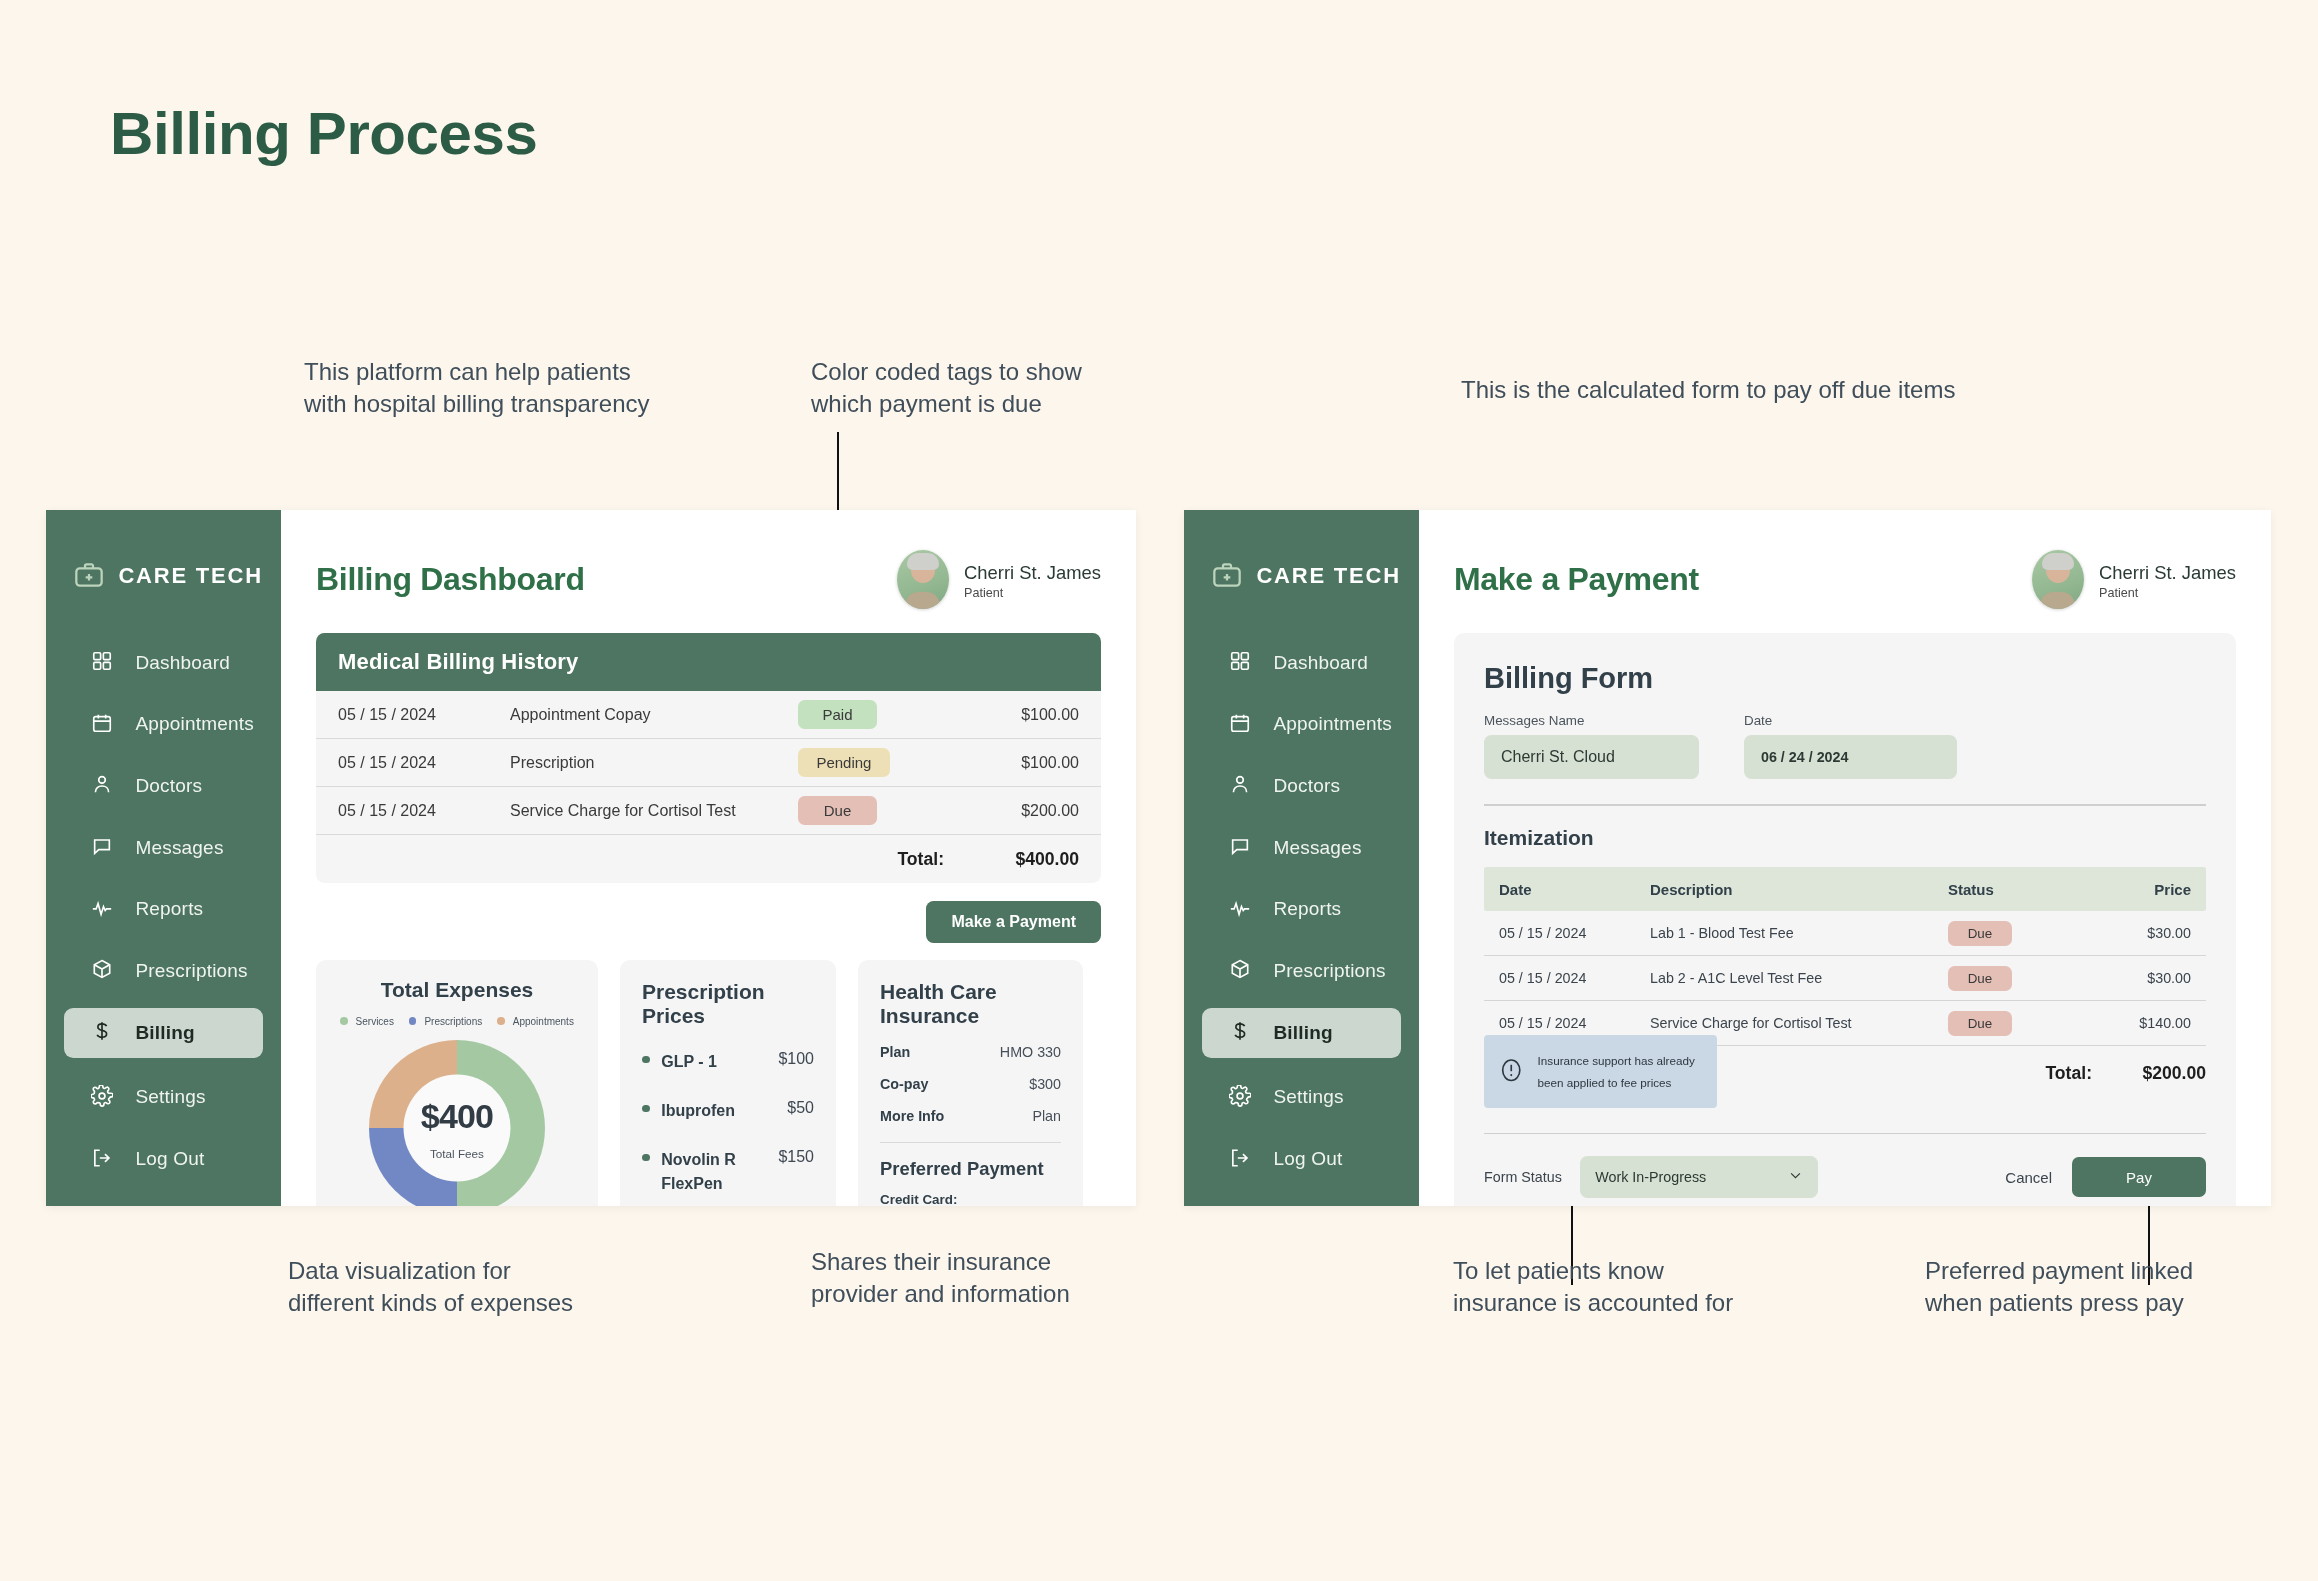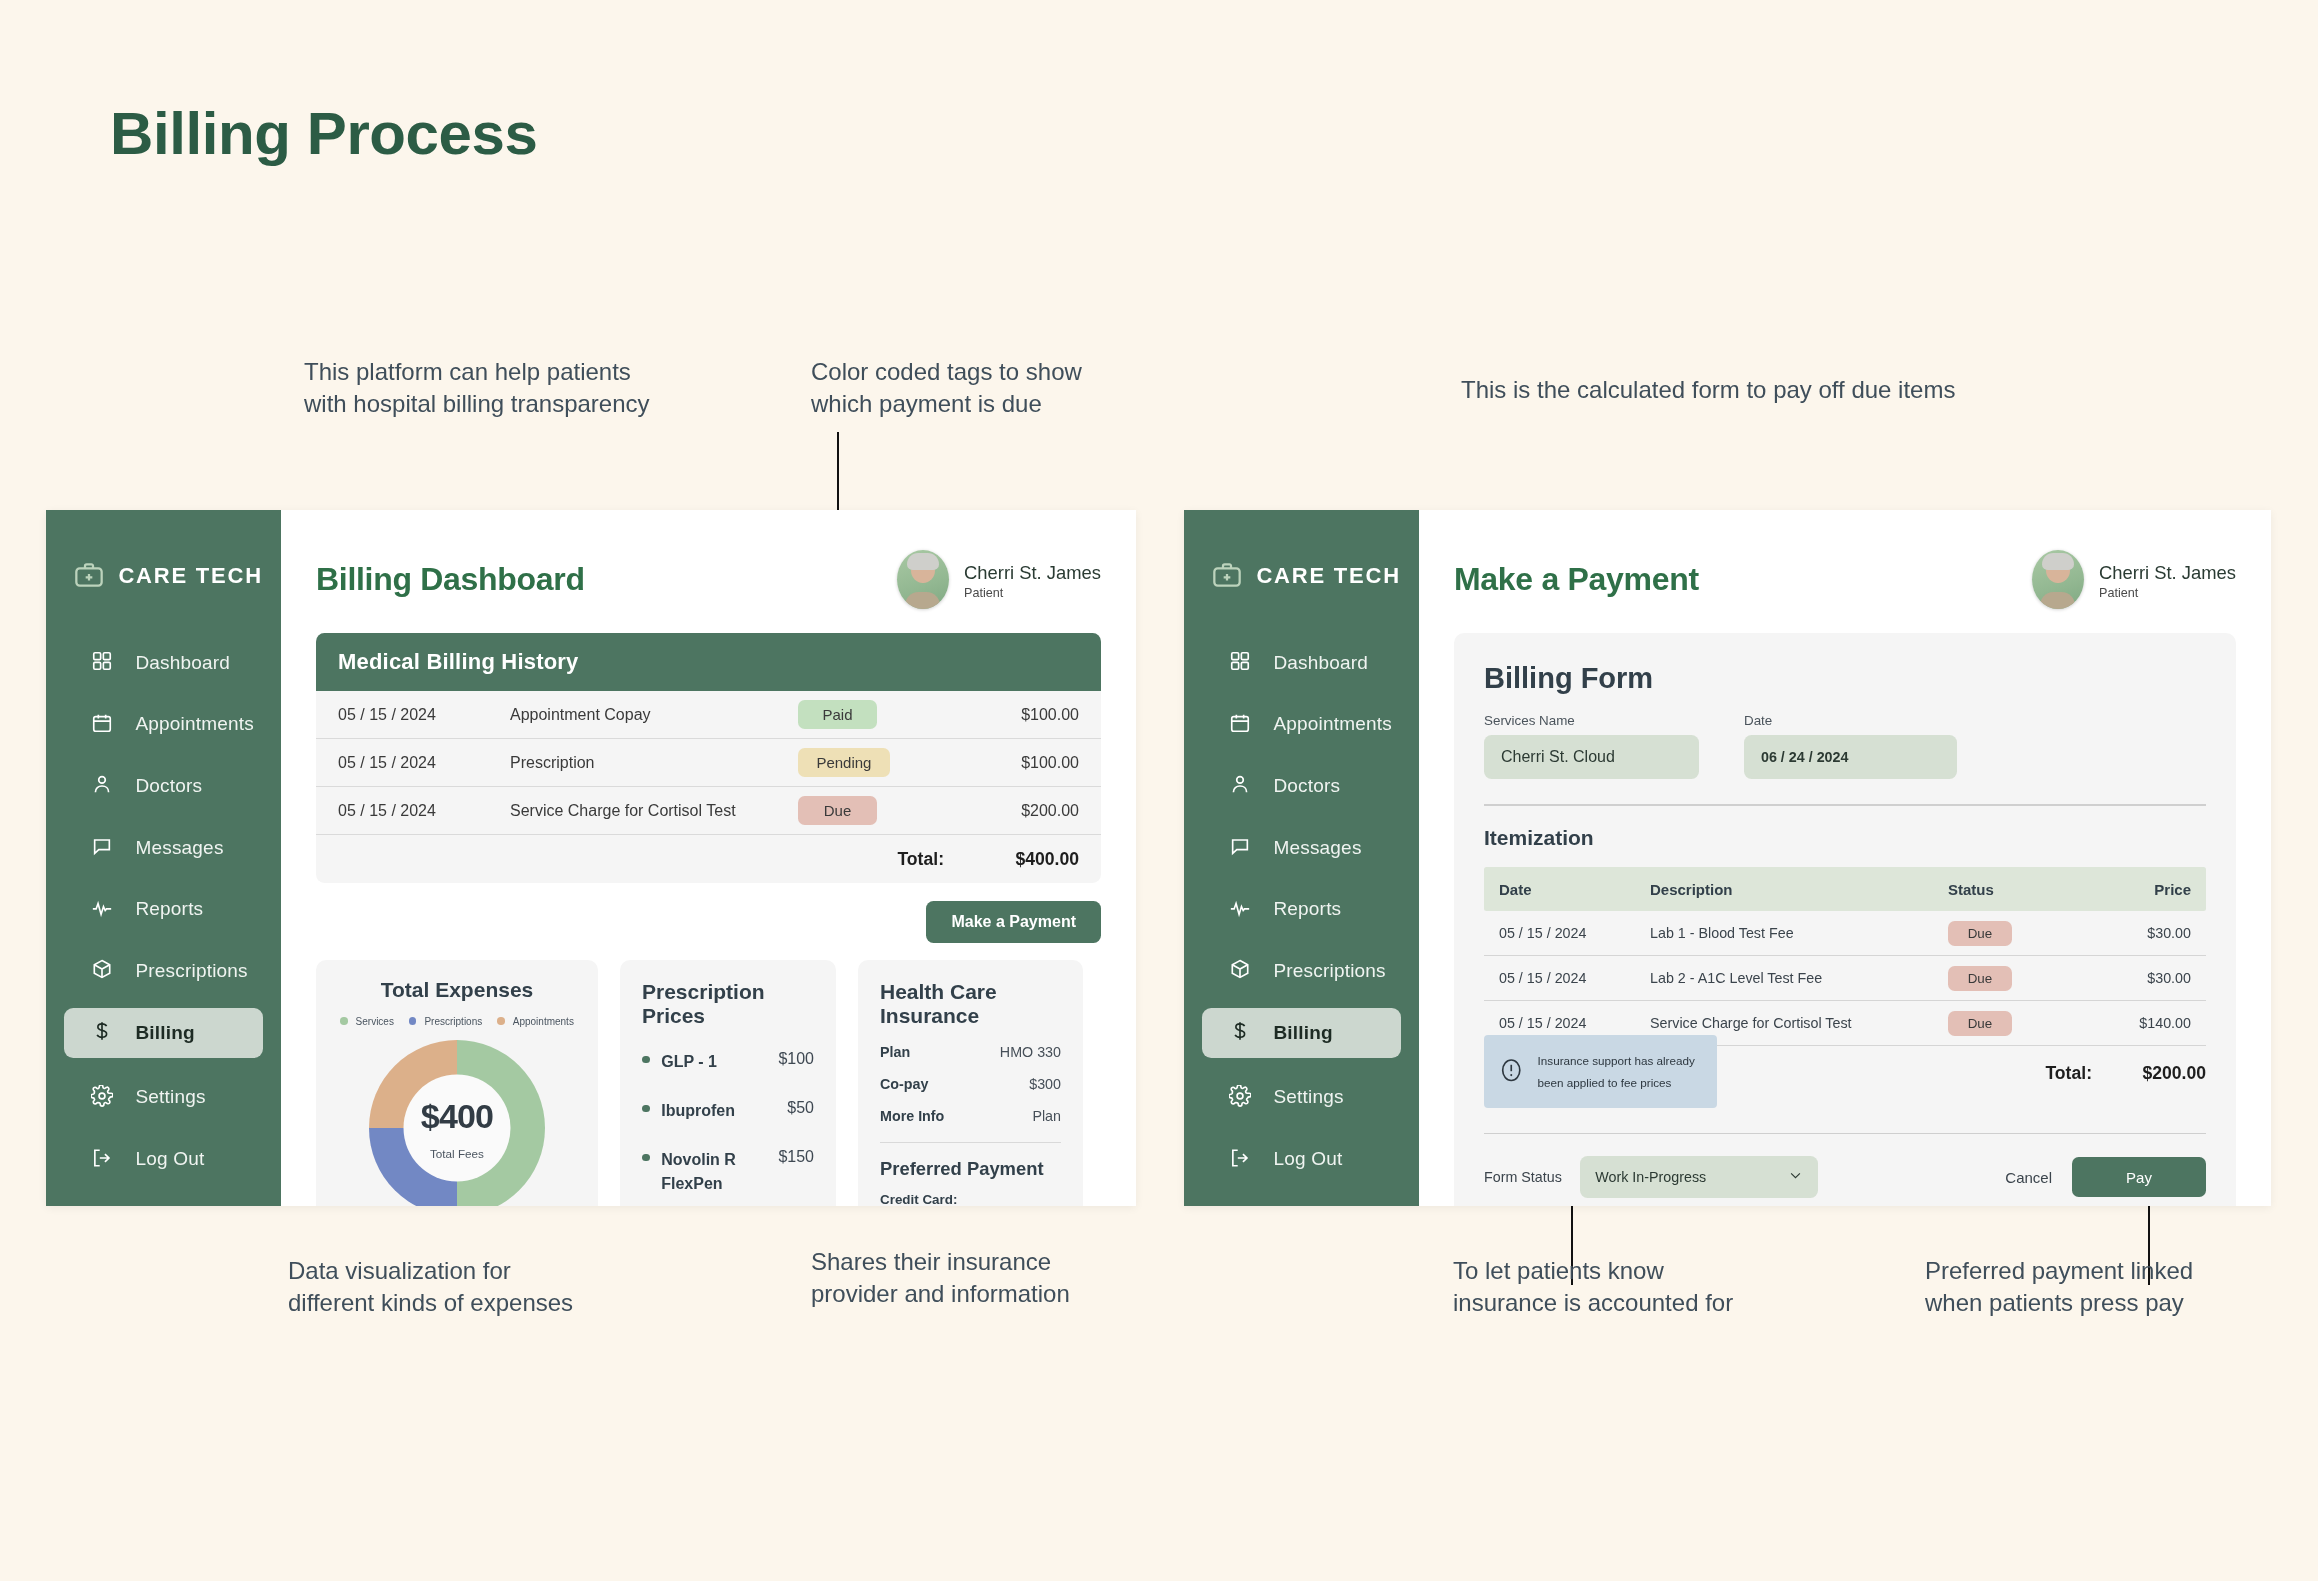--- a/index.html
+++ b/index.html
@@ -605,21 +605,21 @@
             <div class="user-role">Patient</div>
           </div>
         </div>
       </div>
 
       <div class="form-panel">
         <div class="form-title">Billing Form</div>
 
         <div class="field-row">
           <div>
-            <div class="field-label">Services Name</div>
+            <div class="field-label">Messages Name</div>
             <div class="field-input" id="field-patient-name">Cherri St. Cloud</div>
           </div>
           <div>
             <div class="field-label">Date</div>
             <div class="field-input" id="field-date">06 / 24 / 2024</div>
           </div>
         </div>
 
         <div class="form-divider"></div>
 

